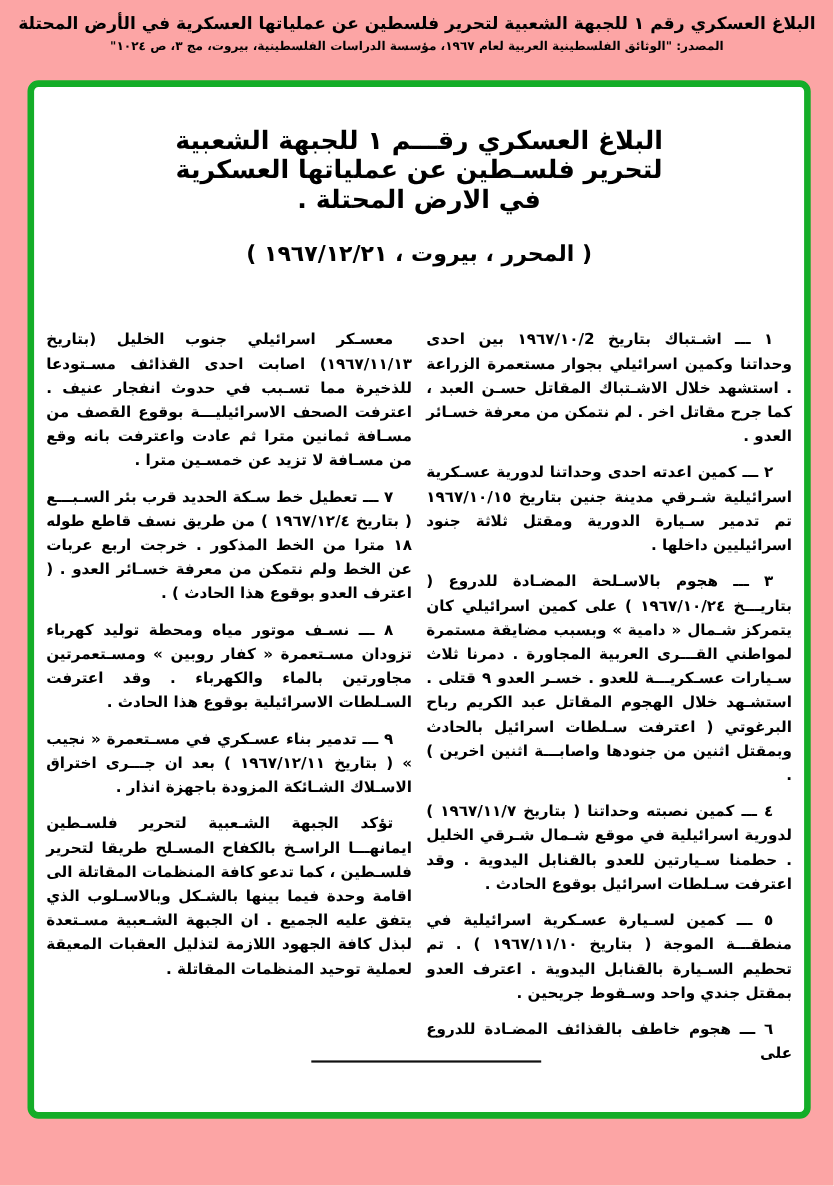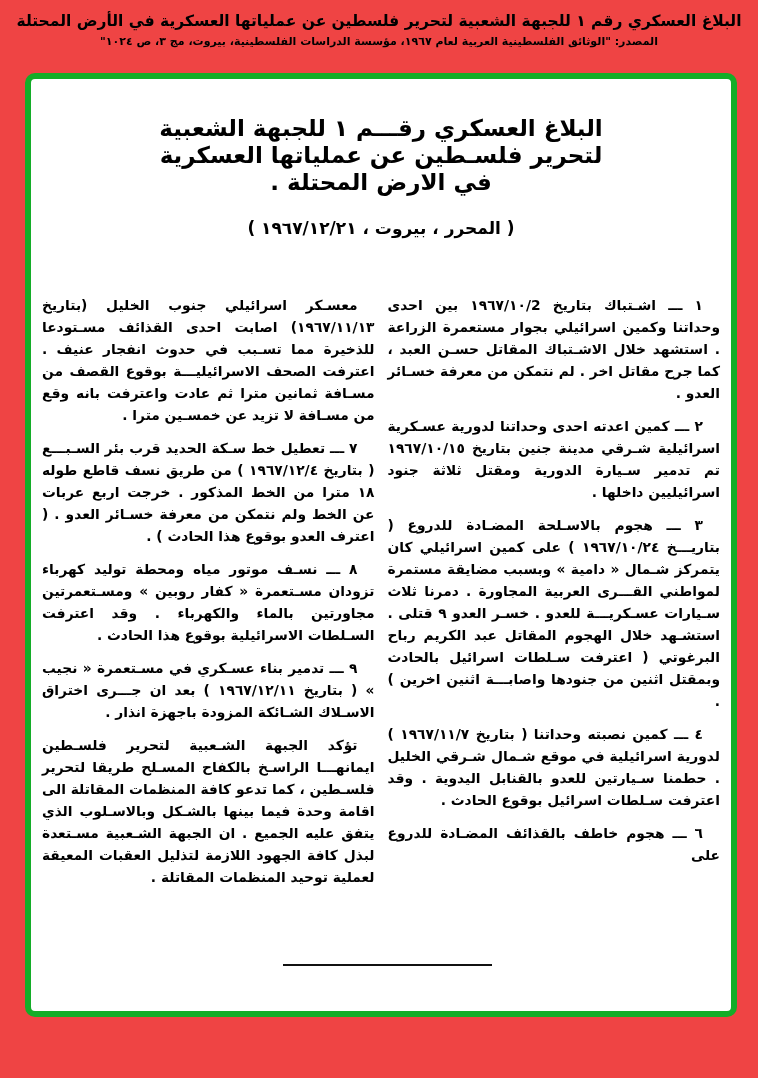--- a/index.html
+++ b/index.html
@@ -1,20 +1,20 @@
 <!DOCTYPE html>
 <html lang="ar"><head>
 <meta charset="utf-8">
 <style>
   html, body { margin: 0; padding: 0; background: #ffffff; }
   .page {
     position: relative;
     width: 758px;
     height: 1078px;
-    background: #ef4444;
+    background: #fca5a5;
     color: #000;
     font-family: "DejaVu Sans", sans-serif;
     overflow: hidden;
   }
   .page-header {
     position: absolute;
     top: 12px;
     left: 0;
     right: 0;
     text-align: center;
@@ -45,21 +45,21 @@
     text-align: center;
     direction: rtl;
     font-weight: bold;
     font-size: 23px;
     line-height: 1.18;
   }
   .doc-dateline {
     text-align: center;
     direction: rtl;
     font-weight: bold;
-    font-size: 17px;
+    font-size: 20px;
     margin-top: 22px;
   }
   .columns {
     display: flex;
     direction: rtl;
     margin-top: 56px;
     padding: 0 11px;
     gap: 13px;
   }
   .col {
@@ -104,20 +104,21 @@
 
     <div class="doc-dateline">( المحرر ، بيروت ، ١٩٦٧/١٢/٢١ )</div>
 
     <div class="columns">
 
       <div class="col">
         <p>١ ـــ اشـتباك بتاريخ ١٩٦٧/١٠/2 بين احدى وحداتنا وكمين اسرائيلي بجوار مستعمرة الزراعة . استشهد خلال الاشـتباك المقاتل حسـن العبد ، كما جرح مقاتل اخر . لم نتمكن من معرفة خسـائر العدو .</p>
         <p>٢ ـــ كمين اعدته احدى وحداتنا لدورية عسـكرية اسرائيلية شـرقي مدينة جنين بتاريخ ١٩٦٧/١٠/١٥ تم تدمير سـيارة الدورية ومقتل ثلاثة جنود اسرائيليين داخلها .</p>
         <p>٣ ـــ هجوم بالاسـلحة المضـادة للدروع ( بتاريـــخ ١٩٦٧/١٠/٢٤ ) على كمين اسرائيلي كان يتمركز شـمال « دامية » وبسبب مضايقة مستمرة لمواطني القـــرى العربية المجاورة . دمرنا ثلاث سـيارات عسـكريـــة للعدو . خسـر العدو ٩ قتلى . استشـهد خلال الهجوم المقاتل عبد الكريم رباح البرغوتي ( اعترفت سـلطات اسرائيل بالحادث وبمقتل اثنين من جنودها واصابـــة اثنين اخرين ) .</p>
         <p>٤ ـــ كمين نصبته وحداتنا ( بتاريخ ١٩٦٧/١١/٧ ) لدورية اسرائيلية في موقع شـمال شـرقي الخليل . حطمنا سـيارتين للعدو بالقنابل اليدوية . وقد اعترفت سـلطات اسرائيل بوقوع الحادث .</p>
+        <p>٥ ـــ كمين لسـيارة عسـكرية اسرائيلية في منطقـــة الموجة ( بتاريخ ١٩٦٧/١١/١٠ ) . تم تحطيم السـيارة بالقنابل اليدوية . اعترف العدو بمقتل جندي واحد وسـقوط جريحين .</p>
         <p class="stretch">٦ ـــ هجوم خاطف بالقذائف المضـادة للدروع على</p>
       </div>
 
       <div class="col">
         <p>معسـكر اسرائيلي جنوب الخليل (بتاريخ ١٩٦٧/١١/١٣) اصابت احدى القذائف مسـتودعا للذخيرة مما تسـبب في حدوث انفجار عنيف . اعترفت الصحف الاسرائيليـــة بوقوع القصف من مسـافة ثمانين مترا ثم عادت واعترفت بانه وقع من مسـافة لا تزيد عن خمسـين مترا .</p>
         <p>٧ ـــ تعطيل خط سـكة الحديد قرب بئر السـبـــع ( بتاريخ ١٩٦٧/١٢/٤ ) من طريق نسف قاطع طوله ١٨ مترا من الخط المذكور . خرجت اربع عربات عن الخط ولم نتمكن من معرفة خسـائر العدو . ( اعترف العدو بوقوع هذا الحادث ) .</p>
         <p>٨ ـــ نسـف موتور مياه ومحطة توليد كهرباء تزودان مسـتعمرة « كفار روبين » ومسـتعمرتين مجاورتين بالماء والكهرباء . وقد اعترفت السـلطات الاسرائيلية بوقوع هذا الحادث .</p>
         <p>٩ ـــ تدمير بناء عسـكري في مسـتعمرة « نجيب » ( بتاريخ ١٩٦٧/١٢/١١ ) بعد ان جـــرى اختراق الاسـلاك الشـائكة المزودة باجهزة انذار .</p>
         <p>تؤكد الجبهة الشـعبية لتحرير فلسـطين ايمانهـــا الراسـخ بالكفاح المسـلح طريقا لتحرير فلسـطين ، كما تدعو كافة المنظمات المقاتلة الى اقامة وحدة فيما بينها بالشـكل وبالاسـلوب الذي يتفق عليه الجميع . ان الجبهة الشـعبية مسـتعدة لبذل كافة الجهود اللازمة لتذليل العقبات المعيقة لعملية توحيد المنظمات المقاتلة .</p>
       </div>

